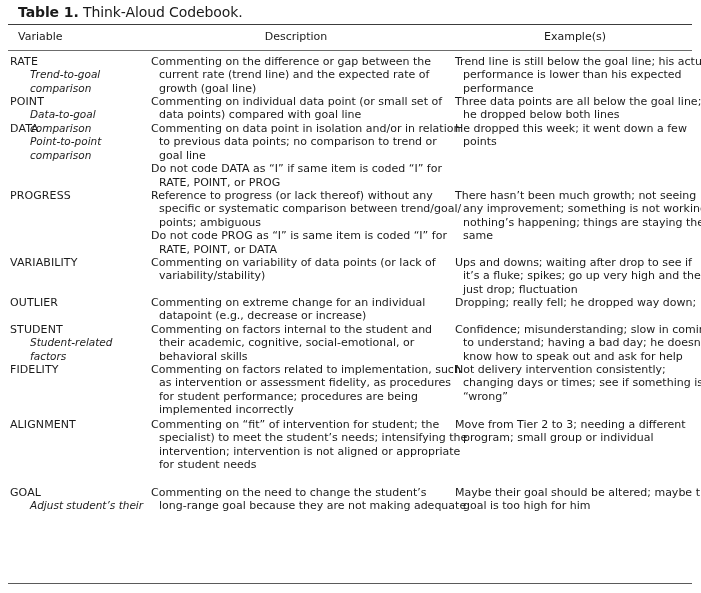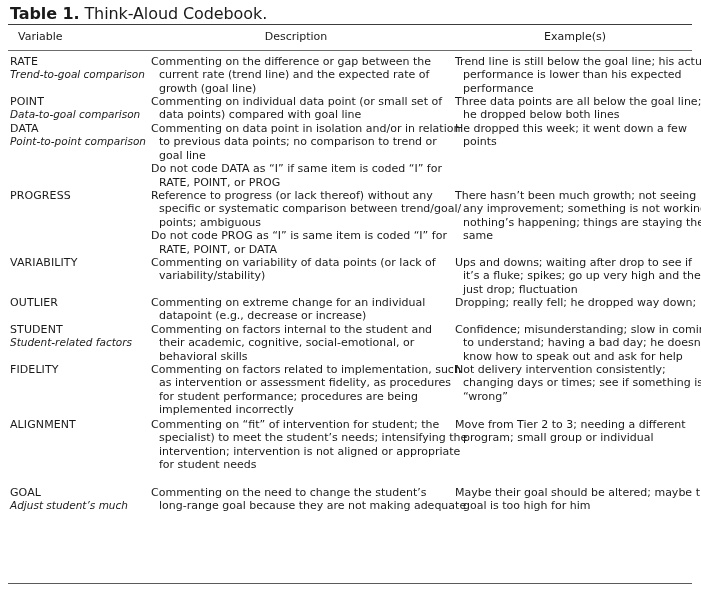--- a/index.html
+++ b/index.html
@@ -3,22 +3,22 @@
   <meta charset="utf-8">
   <style>
     html, body { margin: 0; padding: 0; background: #ffffff; }
     body {
       width: 701px; height: 593px; overflow: hidden;
       font-family: "DejaVu Sans", sans-serif;
       color: #1a1a1a;
       position: relative;
     }
     .caption {
-      position: absolute; left: 10px; top: 4px;
-      font-size: 16px; letter-spacing: -0.1px;
+      position: absolute; left: 18px; top: 4px;
+      font-size: 14px; letter-spacing: -0.1px;
     }
     .caption b { font-weight: bold; }
     .rule-top {
       position: absolute; left: 8px; width: 684px; top: 24px;
       height: 0; border-top: 1.2px solid #3c3c3c;
     }
     .rule-head {
       position: absolute; left: 8px; width: 684px; top: 50px;
       height: 0; border-top: 1.2px solid #6c6c6c;
     }
@@ -32,21 +32,21 @@
     }
     .th { position: absolute; top: 0; }
     .th-var { left: 18px; }
     .th-desc { left: 151px; width: 290px; text-align: center; }
     .th-ex { left: 455px; width: 240px; text-align: center; }
 
     .tbody { position: absolute; left: 0; top: 55px; width: 701px; }
     .row { position: absolute; left: 0; width: 701px; font-size: 11px; line-height: 13.4px; }
     .c-var { position: absolute; left: 10px; width: 140px; }
     .c-var .name { display: block; letter-spacing: 0.1px; }
-    .c-var .sub { display: block; font-style: italic; font-size: 10.5px; }
+    .c-var .sub { display: block; font-style: italic; font-size: 10.5px; margin-left: 20px; }
     .c-desc { position: absolute; left: 151px; width: 296px; }
     .c-ex { position: absolute; left: 455px; width: 246px; }
     .line { display: block; white-space: nowrap; }
     .cont { padding-left: 8px; }
   </style>
 </head>
 <body>
 
 <div class="caption">
   <b>Table 1.</b>
@@ -220,21 +220,21 @@
         </div>
       </div>
       <div class="c-ex">
         <span class="line">Move from Tier 2 to 3; needing a different</span>
         <span class="line cont">program; small group or individual</span>
       </div>
     </div>
     <div class="row" style="top: 431px;">
       <div class="c-var">
         <span class="name">GOAL</span>
-        <span class="sub">Adjust student’s much</span>
+        <span class="sub">Adjust student’s their</span>
       </div>
       <div class="c-desc">
         <div>
           <span class="line">Commenting on the need to change the student’s</span>
           <span class="line cont">long-range goal because they are not making adequate</span>
         </div>
       </div>
       <div class="c-ex">
         <span class="line">Maybe their goal should be altered; maybe the</span>
         <span class="line cont">goal is too high for him</span>

